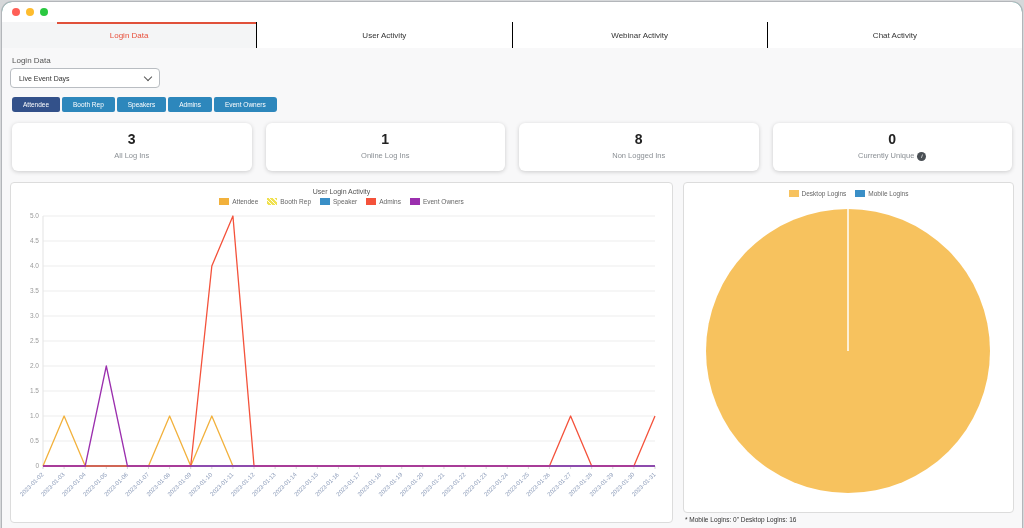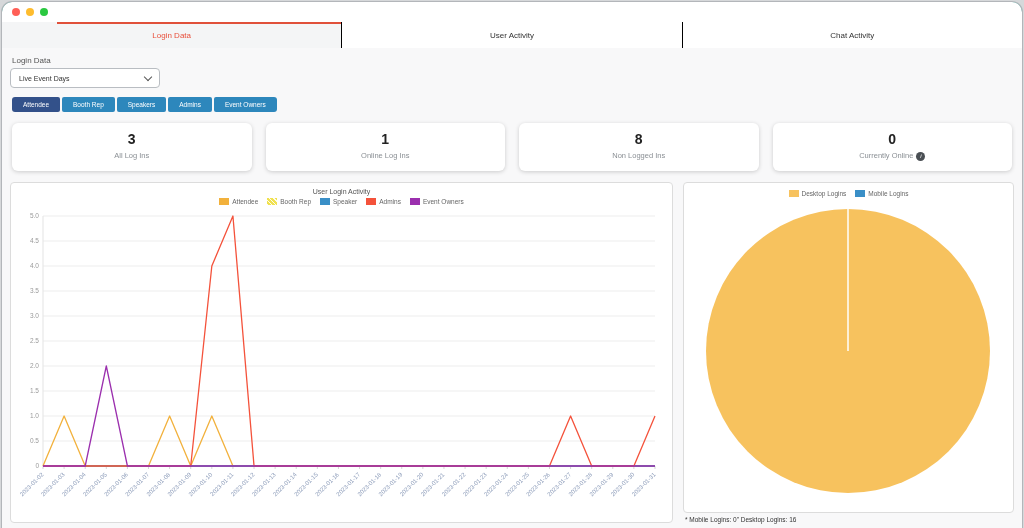--- a/index.html
+++ b/index.html
@@ -51,20 +51,23 @@
   </div>
 
   <div class="tabbar">
     <div class="tab active">
         <span>Login Data</span>
       </div>
     <div class="tab">
         <span>User Activity</span>
       </div>
     <div class="tab">
+        <span>Webinar Activity</span>
+      </div>
+    <div class="tab">
         <span>Chat Activity</span>
       </div>
   </div>
 
   <div class="content">
     <div class="filter-label">Login Data</div>
     <div class="select">
       <span>Live Event Days</span>
       <span class="chev"></span>
     </div>
@@ -85,21 +88,21 @@
       <div class="stat-card">
         <div class="stat-value">1</div>
         <div class="stat-label">Online Log Ins</div>
       </div>
       <div class="stat-card">
         <div class="stat-value">8</div>
         <div class="stat-label">Non Logged Ins</div>
       </div>
       <div class="stat-card">
         <div class="stat-value">0</div>
-        <div class="stat-label"><span>Currently Online</span><span class="info-icon">i</span></div>
+        <div class="stat-label"><span>Currently Unique</span><span class="info-icon">i</span></div>
       </div>
     </div>
 
     <div class="charts-row">
       <div class="chart-card left-chart">
         <div class="chart-title">User Login Activity</div>
         <div class="legend">
             <span class="legend-item">
               <span class="swatch" style="background: rgb(242, 177, 60);"></span>
               <span>Attendee</span>

